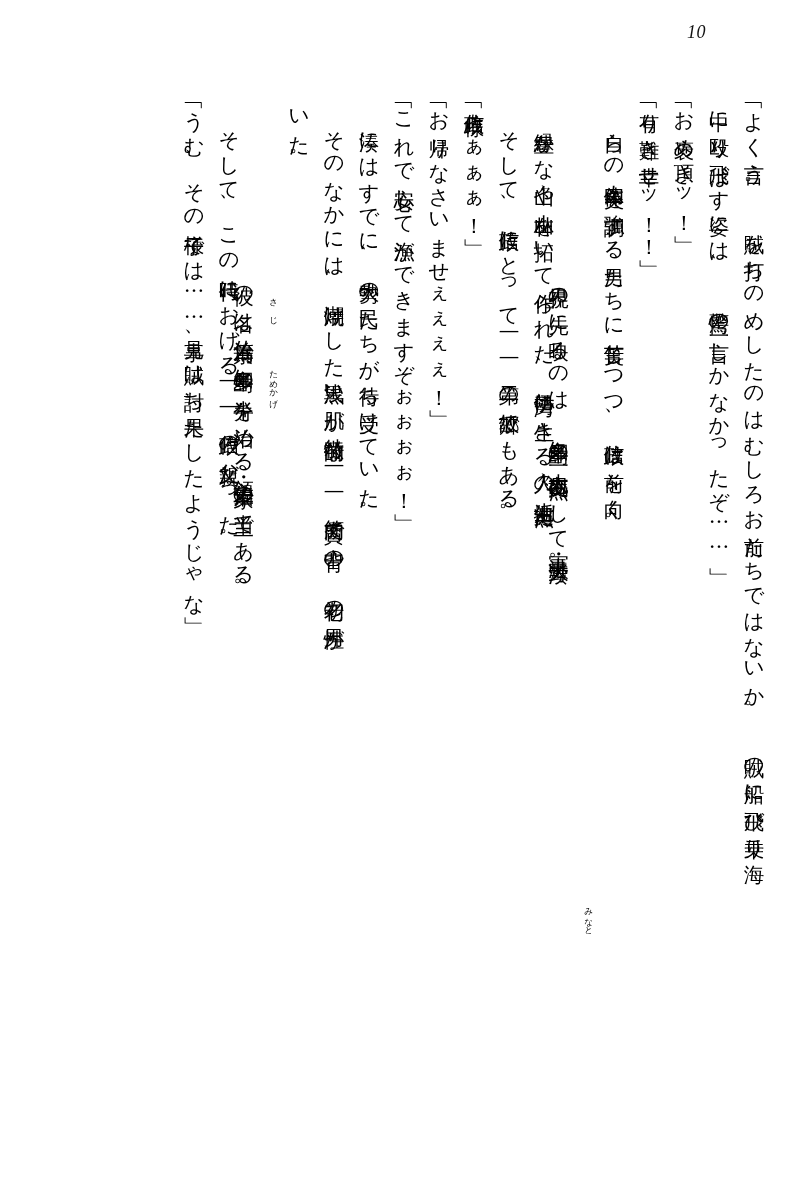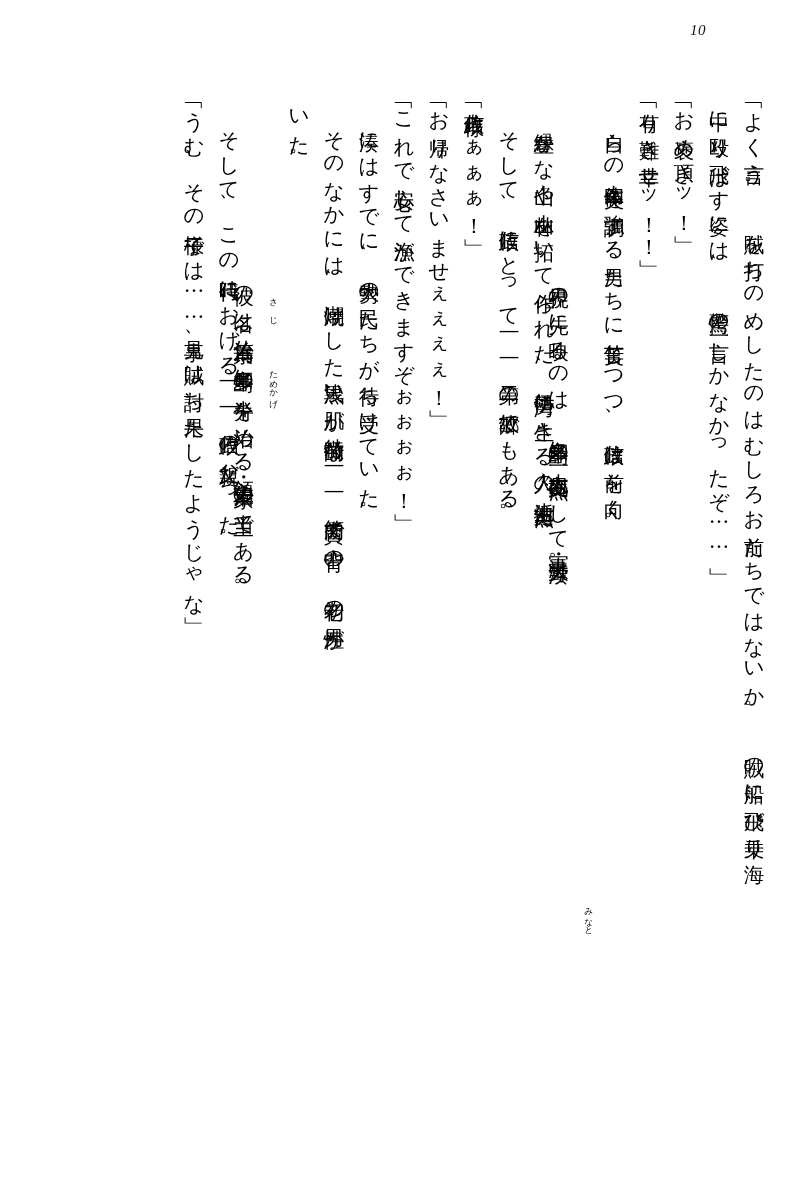--- a/index.html
+++ b/index.html
@@ -21,21 +21,21 @@
     width: 792px;
     height: 1200px;
     background: #ffffff;
   }
   .page-number {
     position: absolute;
     top: 22px;
     right: 86px;
     font-family: "Liberation Serif", "DejaVu Serif", serif;
     font-style: italic;
-    font-size: 15px;
+    font-size: 18px;
     color: #111;
     letter-spacing: 0.5px;
   }
   .text-block {
     position: absolute;
     top: 96px;
     left: 36px;
     right: 28px;
     height: 1060px;
     display: flex;

